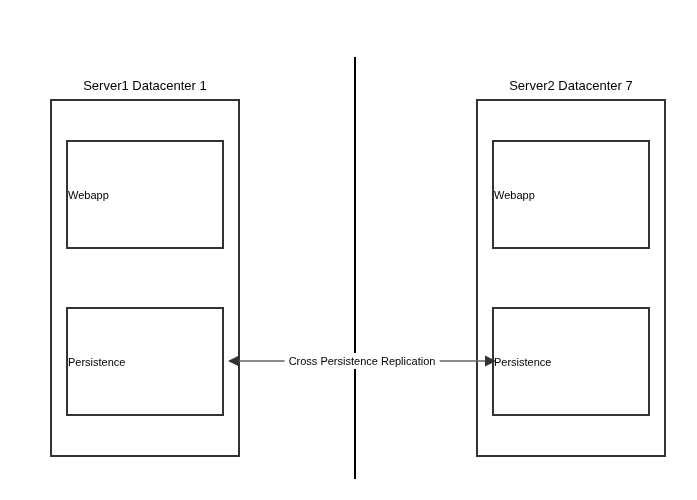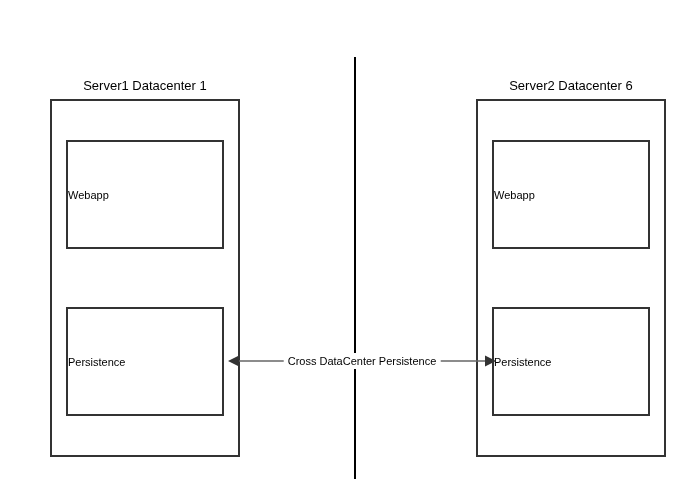--- a/index.html
+++ b/index.html
@@ -104,21 +104,21 @@
     white-space: nowrap;
   }
 </style>
 </head>
 <body>
 
 <div id="canvas">
 
   <div class="group-title" id="title-left">Server1 Datacenter 1</div>
 
-  <div class="group-title" id="title-right">Server2 Datacenter 6</div>
+  <div class="group-title" id="title-right">Server2 Datacenter 7</div>
 
   <div class="server-box" id="server-box-left">
 
     <div class="component-box webapp">
       <span class="component-label">Webapp</span>
     </div>
 
     <div class="component-box persistence">
       <span class="component-label">Persistence</span>
     </div>
@@ -138,16 +138,16 @@
   </div>
 
   <div id="divider"></div>
 
   <div id="connector">
     <svg width="280" height="34" viewBox="0 0 280 34">
       <line x1="8" y1="17" x2="272" y2="17" stroke="#666666" stroke-width="1.4"></line>
       <polygon points="6,17 17,11.5 17,22.5" fill="#333333"></polygon>
       <polygon points="274,17 263,11.5 263,22.5" fill="#333333"></polygon>
     </svg>
-    <span id="connector-label">Cross DataCenter Persistence</span>
+    <span id="connector-label">Cross Persistence Replication</span>
   </div>
 
 </div>
 
 </body></html>

